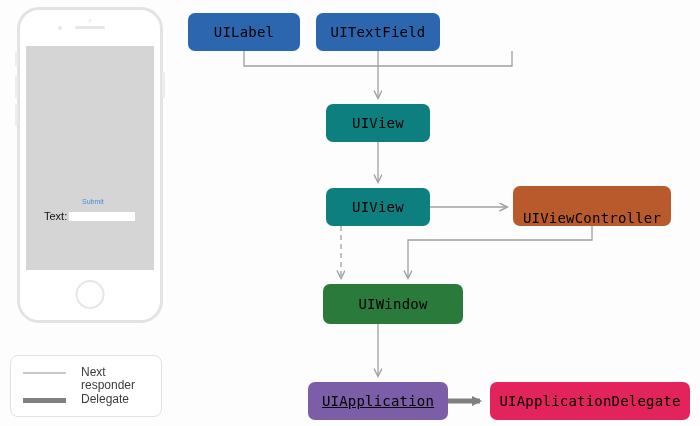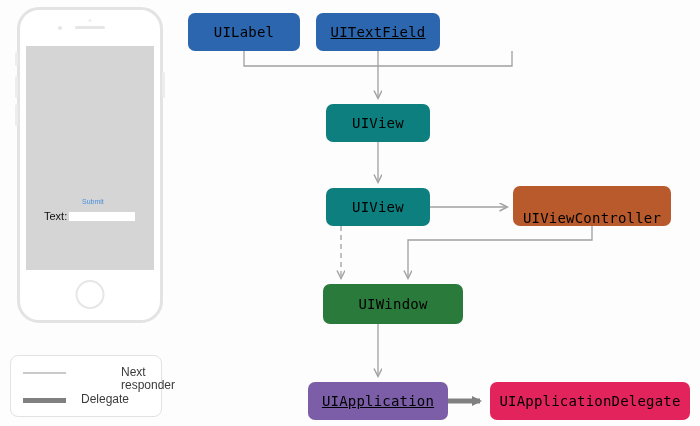--- a/index.html
+++ b/index.html
@@ -131,21 +131,21 @@
     border: 1px solid #e2e2e2;
     border-radius: 8px;
     background: #ffffff;
     box-sizing: border-box;
   }
   .legend-row {
     position: absolute;
     display: flex;
     align-items: flex-start;
   }
-  .legend-row.r1 { left: 12px; top: 10px; gap: 40px; }
+  .legend-row.r1 { left: 12px; top: 10px; }
   .legend-row.r2 { left: 12px; top: 37px; }
   .legend-swatch-thin {
     width: 43px;
     height: 2px;
     background: #c9c9c9;
     margin-top: 6px;
     margin-right: 15px;
     flex: none;
   }
   .legend-swatch-thick {
@@ -253,21 +253,21 @@
     </g>
 
     <g stroke="#808080" stroke-width="5" fill="none">
       <path d="M448,401 L480,401" marker-end="url(#arrow-thick)"></path>
     </g>
   </svg>
 
   <div class="node" style="left:188px;top:13px;width:112px;height:38px;background:#2b66ae;">
     <span>UILabel</span>
   </div>
-  <div class="node" style="left:316px;top:13px;width:124px;height:38px;background:#2b66ae;text-decoration:underline;">
+  <div class="node" style="left:316px;top:13px;width:124px;height:38px;background:#2b66ae;">
     <span>UITextField</span>
   </div>
 
   <div class="node" style="left:326px;top:104px;width:104px;height:38px;background:#0d7f7f;">
     <span>UIView</span>
   </div>
 
   <div class="node" style="left:326px;top:188px;width:104px;height:38px;background:#0d7f7f;">
     <span>UIView</span>
   </div>

